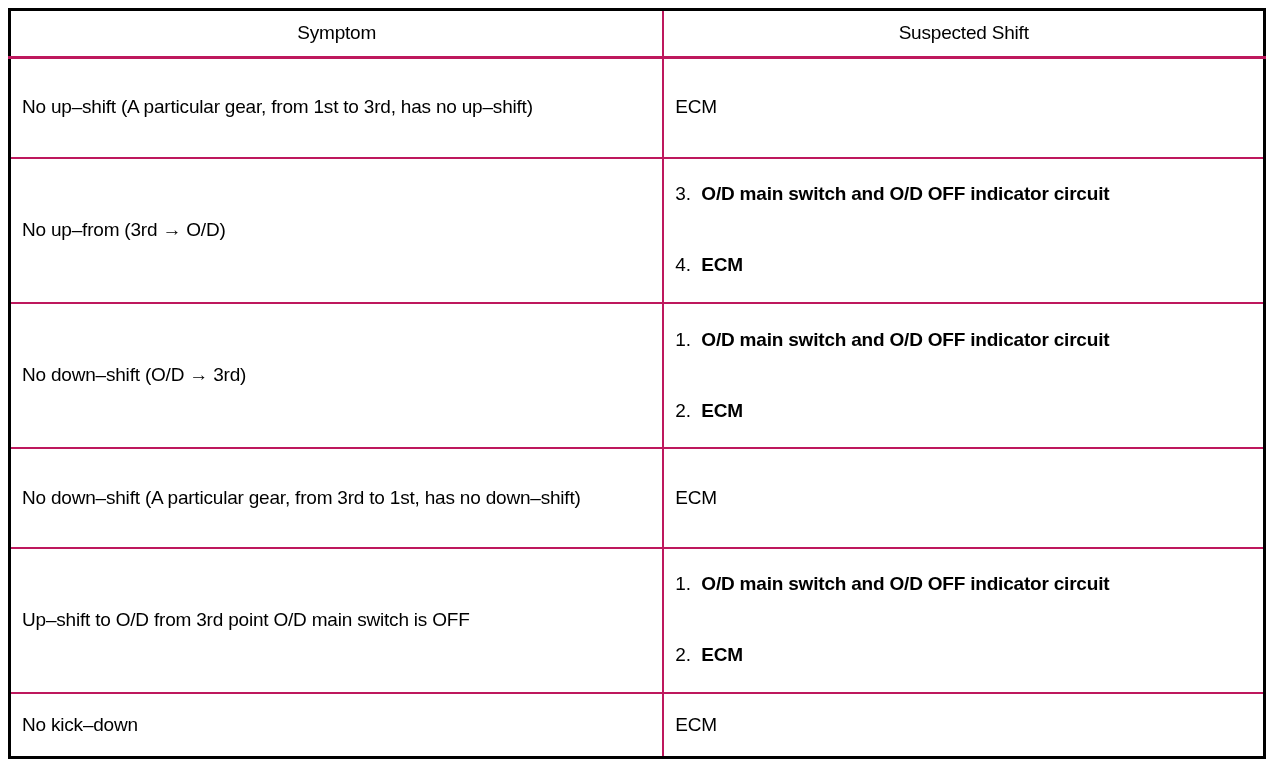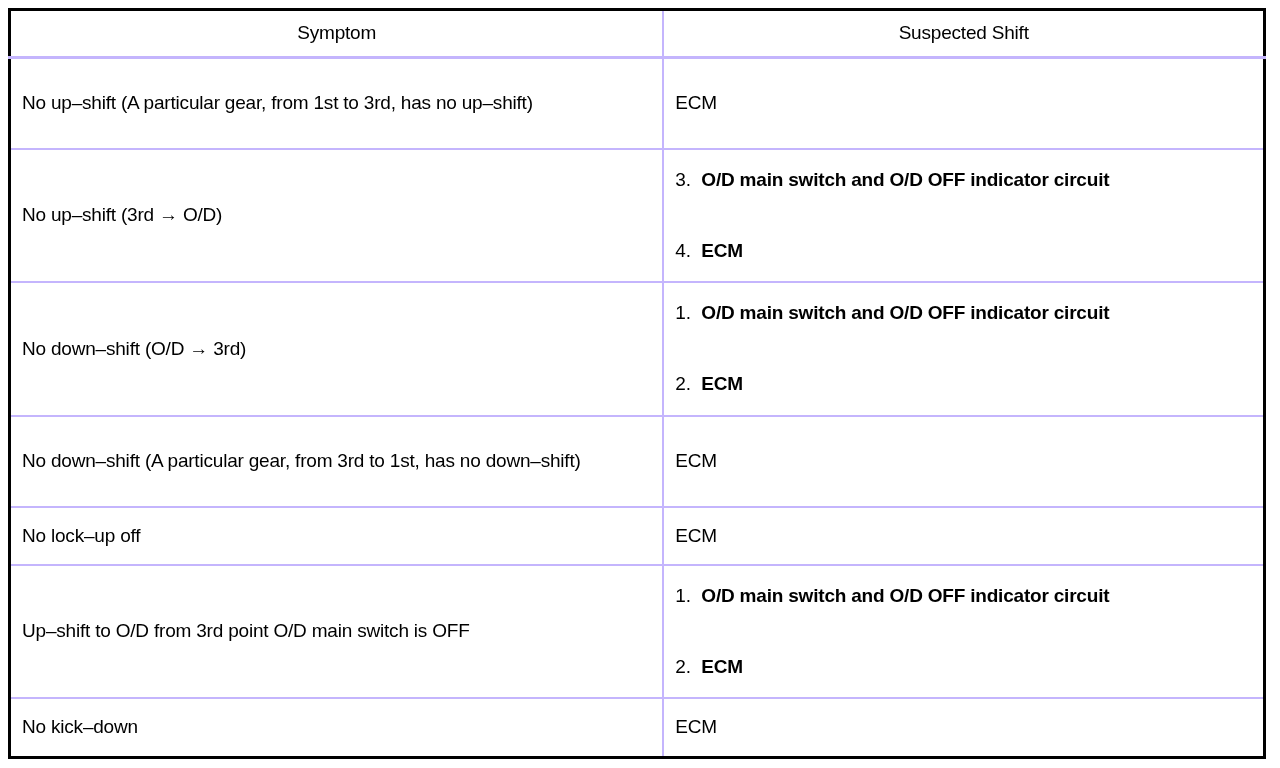--- a/index.html
+++ b/index.html
@@ -30,21 +30,21 @@
     border-collapse: collapse;
     table-layout: fixed;
     border: 3px solid #000;
   }
 
   col.col-symptom { width: 52.1%; }
   col.col-area    { width: 47.9%; }
 
   table.symptom-table th,
   table.symptom-table td {
-    border: 2px solid #c4b5fd;
+    border: 2px solid #be185d;
     vertical-align: middle;
     font-size: 19px;
     line-height: 1.42;
     letter-spacing: -0.2px;
     font-weight: 400;
     -webkit-font-smoothing: none;
   }
 
   table.symptom-table thead th {
     text-align: center;
@@ -110,21 +110,21 @@
         <tr class="r-wrap">
           <td>
             <span class="cell-text">No up–shift (A particular gear, from 1st to 3rd, has no up–shift)</span>
           </td>
           <td>
             <span class="cell-text">ECM</span>
           </td>
         </tr>
         <tr class="r-tall">
           <td>
-            <span class="cell-text">No up–shift (3rd → O/D)</span>
+            <span class="cell-text">No up–from (3rd → O/D)</span>
           </td>
           <td>
             <ul class="num-list">
               <li>
                 <span class="num">3.</span>
                 <span class="txt">O/D main switch and O/D OFF indicator circuit</span>
               </li>
               <li>
                 <span class="num">4.</span>
                 <span class="txt">ECM</span>
@@ -150,28 +150,20 @@
           </td>
         </tr>
         <tr class="r-wrap">
           <td>
             <span class="cell-text">No down–shift (A particular gear, from 3rd to 1st, has no down–shift)</span>
           </td>
           <td>
             <span class="cell-text">ECM</span>
           </td>
         </tr>
-        <tr class="r-single">
-          <td>
-            <span class="cell-text">No lock–up off</span>
-          </td>
-          <td>
-            <span class="cell-text">ECM</span>
-          </td>
-        </tr>
         <tr class="r-tall">
           <td>
             <span class="cell-text">Up–shift to O/D from 3rd point O/D main switch is OFF</span>
           </td>
           <td>
             <ul class="num-list">
               <li>
                 <span class="num">1.</span>
                 <span class="txt">O/D main switch and O/D OFF indicator circuit</span>
               </li>

